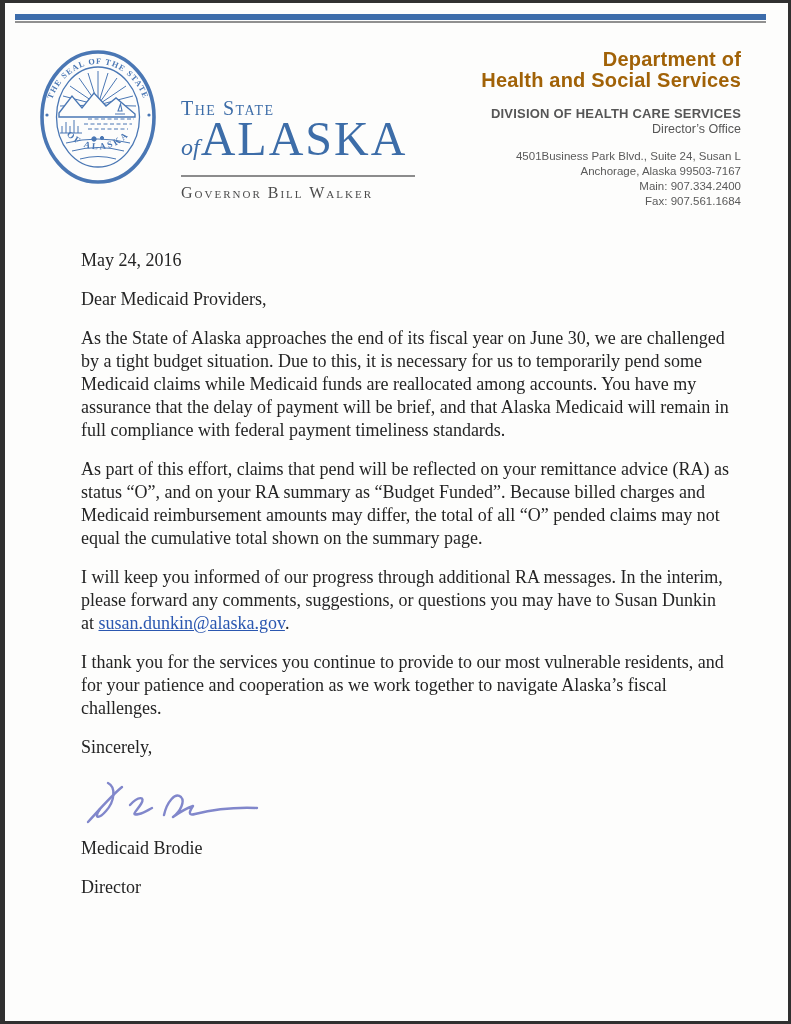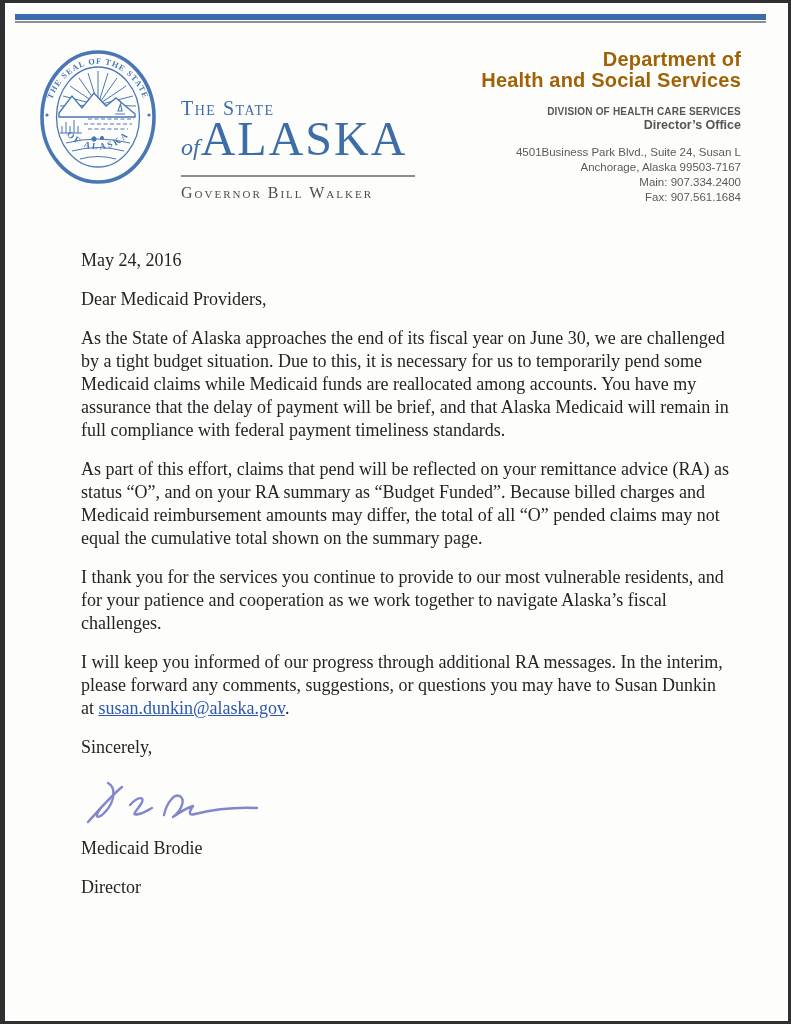--- a/index.html
+++ b/index.html
@@ -28,22 +28,22 @@
   .state-name{line-height:40px;white-space:nowrap;}
   .state-of{font-style:italic;font-size:24px;margin-right:1px;}
   .state-alaska{font-size:48px;letter-spacing:2px;}
   .state-divider{border:none;border-top:2px solid #8c8c8c;margin:5px 0 0 0;width:234px;}
   .governor{font-variant:small-caps;font-size:16px;color:#4c4c4c;letter-spacing:2px;margin-top:7px;}
 
   
   .dept-block{position:absolute;top:46px;right:47px;text-align:right;
     font-family:"Liberation Sans", sans-serif;color:#565656;}
   .dept-title{font-size:20px;font-weight:bold;line-height:21px;color:#a16207;letter-spacing:0.2px;}
-  .dept-division{font-size:10px;font-weight:bold;margin-top:15px;letter-spacing:0.2px;}
-  .dept-office{font-size:12.5px;font-weight:bold;margin-top:1px;}
+  .dept-division{font-size:13px;font-weight:bold;margin-top:15px;letter-spacing:0.2px;}
+  .dept-office{font-size:12.5px;font-weight:normal;margin-top:1px;}
   .dept-address{font-size:11.5px;margin-top:13px;line-height:15px;color:#5a5a5a;}
 
   
   .letter-body{position:absolute;left:76px;top:246px;width:650px;
     font-size:18px;line-height:23px;}
   .letter-body p{margin:0 0 16px 0;}
   .date-line{margin:0 0 19px 0;}
   .salutation{margin:0 0 21px 0;}
   .email-link{color:#2b57b0;text-decoration:underline;cursor:pointer;}
   .closing{margin:4px 0 8px 0;}
@@ -120,22 +120,22 @@
       <div>Main: 907.334.2400</div>
       <div>Fax: 907.561.1684</div>
     </div>
   </div>
 
   <div class="letter-body">
     <p class="date-line">May 24, 2016</p>
     <p class="salutation">Dear Medicaid Providers,</p>
     <p>As the State of Alaska approaches the end of its fiscal year on June 30, we are challenged by a tight budget situation.  Due to this, it is necessary for us to temporarily pend some Medicaid claims while Medicaid funds are reallocated among accounts. You have my assurance that the delay of payment will be brief, and that Alaska Medicaid will remain in full compliance with federal payment timeliness standards.</p>
     <p>As part of this effort, claims that pend will be reflected on your remittance advice (RA) as status “O”, and on your RA summary as “Budget Funded”. Because billed charges and Medicaid reimbursement amounts may differ, the total of all “O” pended claims may not equal the cumulative total shown on the summary page.</p>
+    <p><span>I will keep you informed of our progress through additional RA messages. In the interim, please forward any comments, suggestions, or questions you may have to Susan Dunkin at </span><a class="email-link">susan.dunkin@alaska.gov</a><span>.</span></p>
     <p>I thank you for the services you continue to provide to our most vulnerable residents, and for your patience and cooperation as we work together to navigate Alaska’s fiscal challenges.</p>
-    <p><span>I will keep you informed of our progress through additional RA messages. In the interim, please forward any comments, suggestions, or questions you may have to Susan Dunkin at </span><a class="email-link">susan.dunkin@alaska.gov</a><span>.</span></p>
     <p class="closing">Sincerely,</p>
 
     <div class="signature-wrap">
       <svg width="190" height="58" viewBox="0 0 190 58" aria-hidden="true">
         <g fill="none" stroke="#8187cb" stroke-width="2.4" stroke-linecap="round" stroke-linejoin="round">
           <path d="M7,47 C18,35 30,21 41,12"></path>
           <path d="M27,8 C35,12 34,26 25,36 C18,44 12,44 19,34"></path>
           <path d="M49,30 C57,21 65,21 60,29 C55,37 49,41 58,39 C63,38 67,35 71,33"></path>
           <path d="M83,40 C86,27 94,17 100,22 C104,26 100,36 92,42 C99,37 106,33 112,31 C108,37 107,41 114,39 C130,35 152,32 176,33"></path>
         </g>

